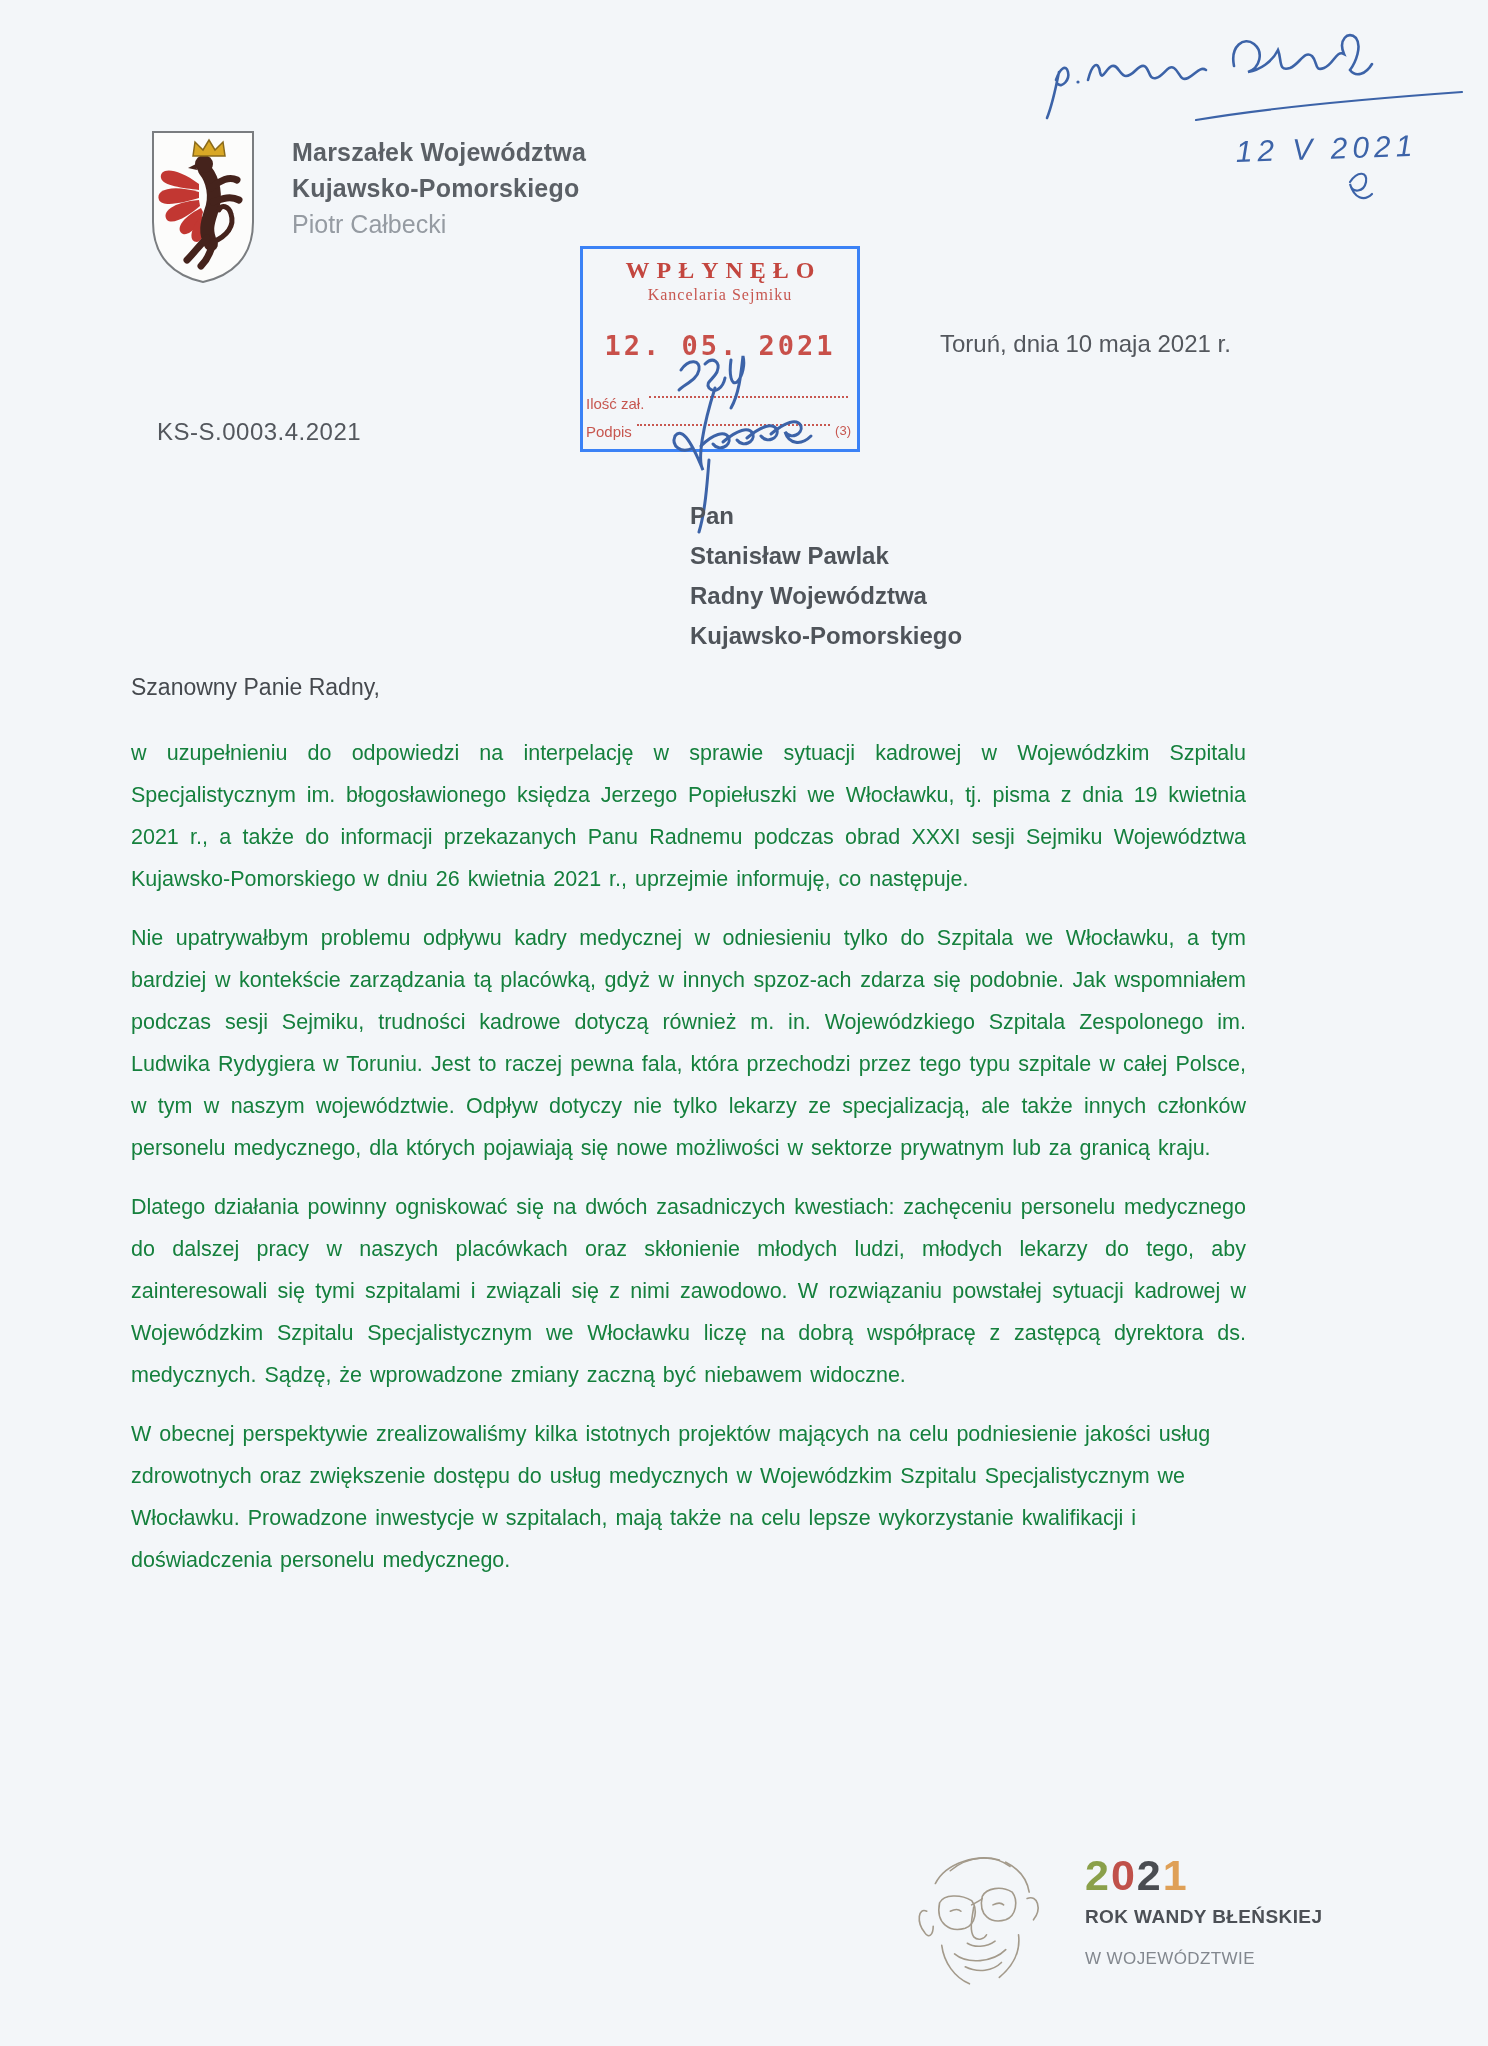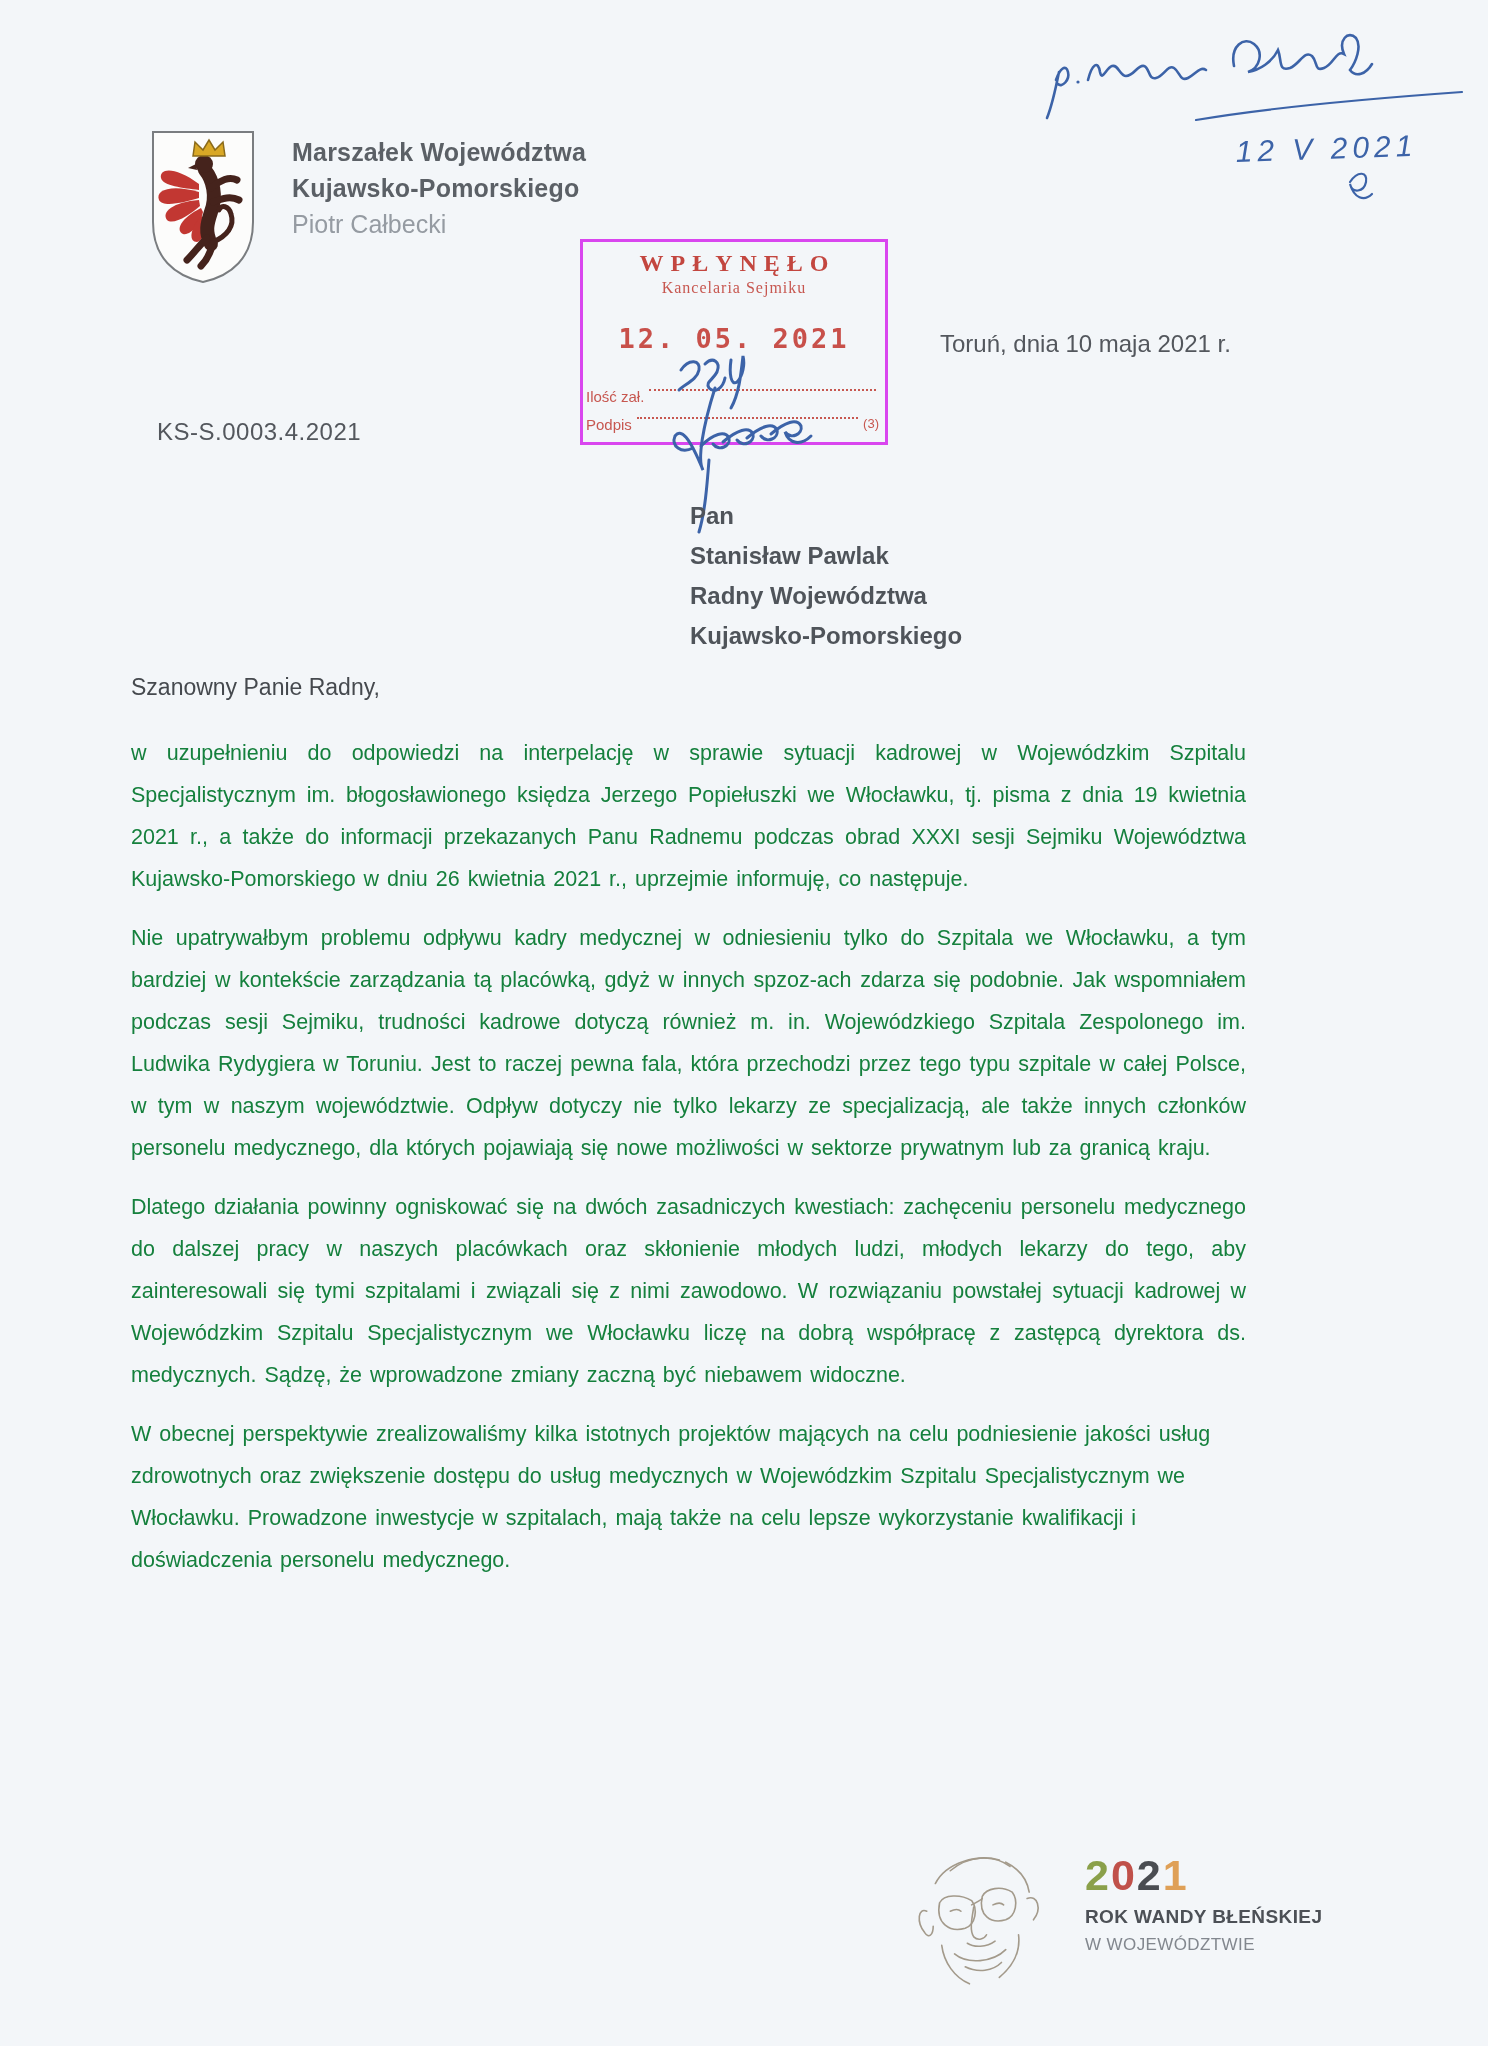--- a/index.html
+++ b/index.html
@@ -13,22 +13,22 @@
     overflow:hidden;
   }
   
   .coa{position:absolute;left:147px;top:126px;width:112px;height:162px;}
   .sender{position:absolute;left:292px;top:134px;line-height:36px;}
   .sender .s1,.sender .s2{font-size:25px;font-weight:bold;color:#5b6066;letter-spacing:.2px;}
   .sender .s3{font-size:25px;font-weight:400;color:#959ba2;}
   .handwriting{position:absolute;left:1038px;top:20px;width:446px;height:200px;}
   
   .stamp{
-    position:absolute;left:580px;top:239px;width:308px;height:206px;
-    border:3px solid #d946ef;box-sizing:border-box;color:#c14b44;
+    position:absolute;left:580px;top:246px;width:280px;height:206px;
+    border:3px solid #3b82f6;box-sizing:border-box;color:#c14b44;
   }
   .stamp .st-title{
     margin-top:8px;text-align:center;font-family:"Liberation Serif",serif;
     font-weight:bold;font-size:24px;letter-spacing:7px;text-indent:7px;color:#c3463f;
   }
   .stamp .st-sub{
     text-align:center;font-family:"Liberation Serif",serif;
     font-size:16px;letter-spacing:1px;color:#c75750;margin-top:2px;
   }
   .stamp .st-date{
@@ -56,21 +56,21 @@
     font-size:21.5px;line-height:42px;
     text-align:justify;color:#15803d;
     word-spacing:2px;
   }
   .body-text p:last-child{text-align:left;}
   
   .face-sketch{position:absolute;left:903px;top:1843px;width:150px;height:160px;}
   .footer-text{position:absolute;left:1085px;top:1852px;}
   .year{font-size:43px;font-weight:bold;letter-spacing:2px;line-height:46px;}
   .f1{font-size:19px;font-weight:bold;color:#4c5056;margin-top:8px;letter-spacing:.4px;}
-  .f2{font-size:17px;color:#82878e;margin-top:7px;letter-spacing:.4px;}
+  .f2{font-size:17px;color:#82878e;margin-top:21px;letter-spacing:.4px;}
 </style>
 </head>
 <body>
 
 <div class="page">
 
   <svg class="coa" viewBox="0 0 112 162" aria-hidden="true">
     <path d="M6,6 H106 V96 C106,132 84,150 56,156 C28,150 6,132 6,96 Z" fill="#fcfcfb" stroke="#7a7d80" stroke-width="2"></path>
 
     <g fill="#c23732">

